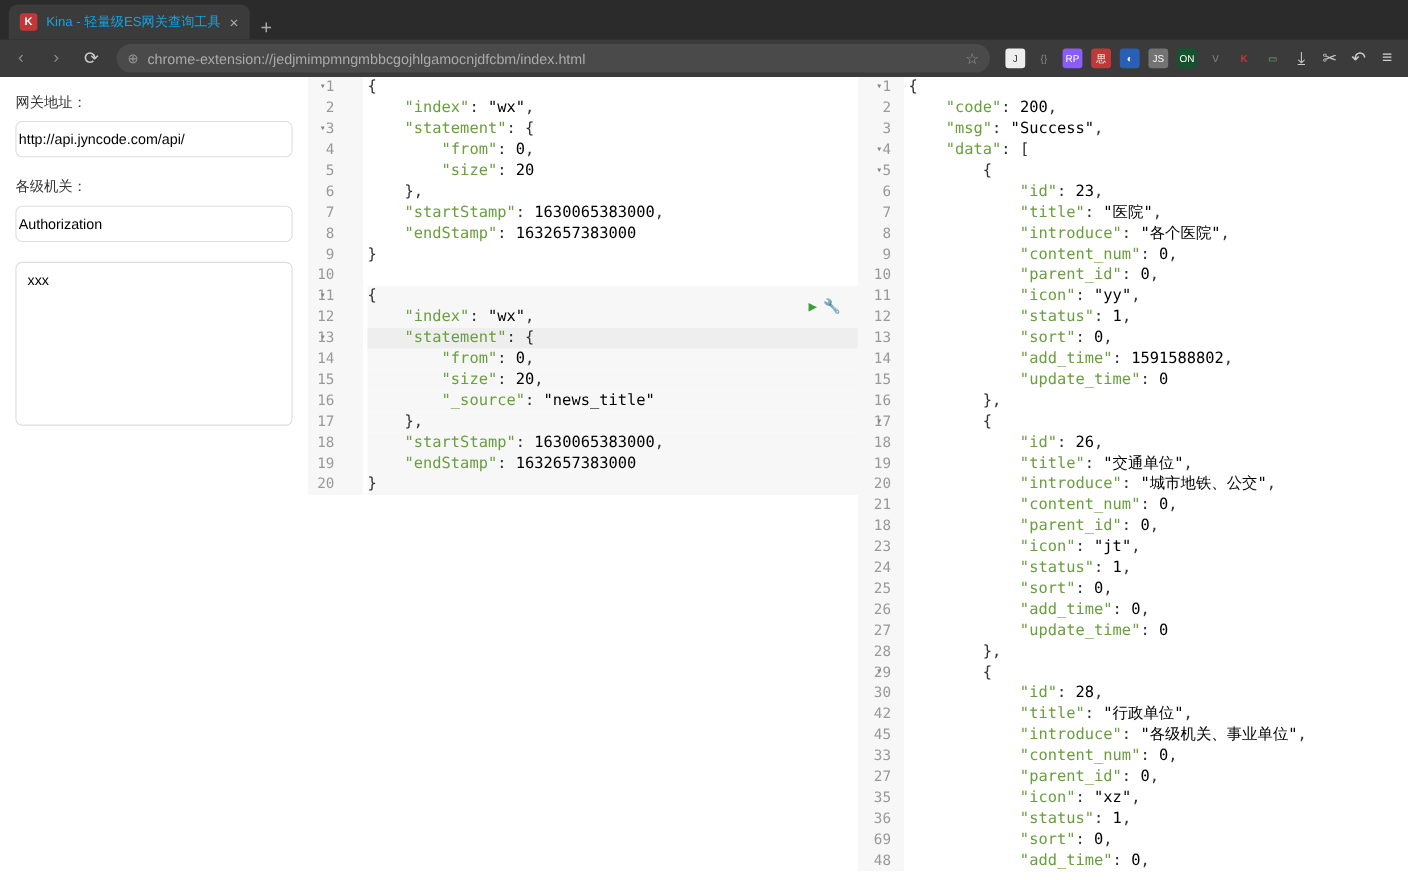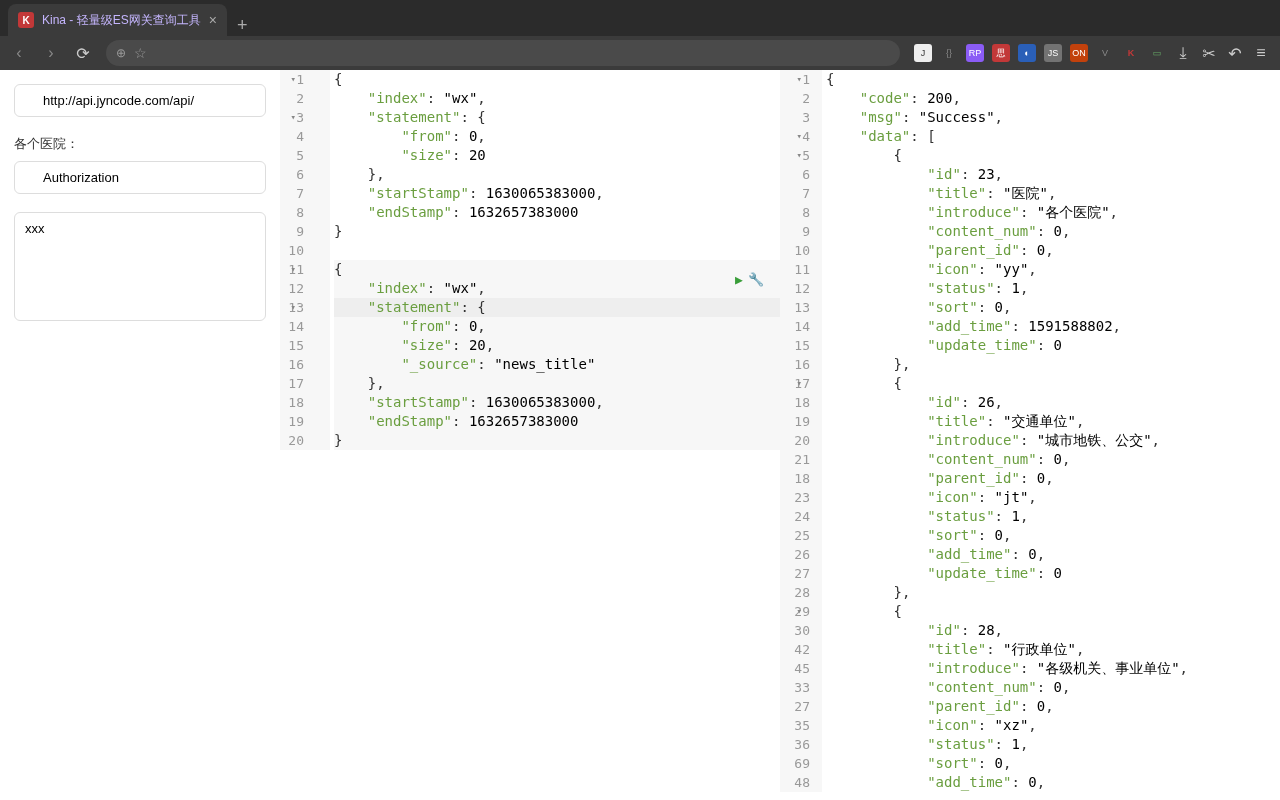--- a/index.html
+++ b/index.html
@@ -1,37 +1,37 @@
 <!DOCTYPE html>
 <html><head>
 <meta charset="utf-8">
 <style>
 *{box-sizing:border-box;margin:0;padding:0}
 body{font-family:-apple-system,BlinkMacSystemFont,"Segoe UI",sans-serif;background:#fff;overflow:hidden;width:1280px;height:800px}
 .browser-chrome{background:#2b2b2b;height:70px}
 .tab-bar{height:36px;display:flex;align-items:flex-end;padding-left:8px}
 .tab{background:#3b3b3b;height:32px;display:flex;align-items:center;padding:0 10px;border-radius:8px 8px 0 0;min-width:210px;gap:8px}
 .tab-favicon{width:16px;height:16px;background:#c23838;border-radius:3px;display:flex;align-items:center;justify-content:center;color:#fff;font-size:10px;font-weight:bold}
-.tab-title{color:#c4b5fd;font-size:12px;flex:1;white-space:nowrap;overflow:hidden;text-overflow:ellipsis}
+.tab-title{color:#0ea5e9;font-size:12px;flex:1;white-space:nowrap;overflow:hidden;text-overflow:ellipsis}
 .tab-close{color:#aaa;font-size:14px;cursor:pointer}
 .new-tab{color:#aaa;font-size:18px;padding:0 10px;cursor:pointer}
 .nav-bar{height:34px;background:#3b3b3b;display:flex;align-items:center;padding:0 10px;gap:14px}
 .nav-btn{color:#888;font-size:16px;cursor:pointer;width:18px;text-align:center}
 .nav-btn.active{color:#ccc}
 .url-bar{flex:1;background:#4a4a4a;height:26px;border-radius:13px;display:flex;align-items:center;padding:0 10px;gap:8px}
 .shield-icon{color:#999;font-size:12px}
 .url-text{color:#aaa;font-size:13px;flex:1}
 .star-icon{color:#999;font-size:14px}
 .ext-icons{display:flex;gap:8px;align-items:center}
 .ext-icon{width:18px;height:18px;border-radius:3px;font-size:9px;display:flex;align-items:center;justify-content:center;color:#fff}
 .content{display:flex;height:730px}
 .sidebar{width:280px;padding:14px;border-right:none}
 .sidebar-label{font-size:13px;color:#333;margin-bottom:8px}
-.sidebar-input{width:100%;border:1px solid #ddd;border-radius:6px;padding:8px 28px;font-size:13px;margin-bottom:18px;outline:none}
-.sidebar-textarea{width:100%;border:1px solid #ddd;border-radius:6px;padding:8px 10px;font-size:13px;height:109px;resize:none;outline:none;font-family:inherit}
+.sidebar-input{width:100%;border:1px solid #ddd;border-radius:6px;padding:8px 2px;font-size:13px;margin-bottom:18px;outline:none}
+.sidebar-textarea{width:100%;border:1px solid #ddd;border-radius:6px;padding:8px 10px;font-size:13px;height:149px;resize:none;outline:none;font-family:inherit}
 .editor-pane{width:500px;position:relative;font-family:"Menlo","Monaco",monospace;font-size:14px;line-height:19px}
 .response-pane{flex:1;font-family:"Menlo","Monaco",monospace;font-size:14px;line-height:19px}
 .gutter{position:absolute;left:0;top:0;width:50px;background:#f7f7f7;text-align:right;padding-right:26px;color:#999;font-size:13px;user-select:none}
 .gutter-resp{position:absolute;left:0;top:0;width:42px;background:#f7f7f7;text-align:right;color:#999;font-size:13px;user-select:none;padding-right:12px}
 .code-area{margin-left:50px;padding-left:4px;white-space:pre}
 .code-area-resp{margin-left:42px;padding-left:4px;white-space:pre}
 .fold{position:absolute;font-size:9px;color:#888}
 .line{height:19px}
 .line.hl{background:#eeeeee}
 .line.hl2{background:#f7f7f7}
@@ -53,45 +53,47 @@
       <div class="tab-close">×</div>
     </div>
     <div class="new-tab">+</div>
   </div>
   <div class="nav-bar">
     <span class="nav-btn">‹</span>
     <span class="nav-btn">›</span>
     <span class="nav-btn active">⟳</span>
     <div class="url-bar">
       <span class="shield-icon">⊕</span>
+      <span class="url-text">chrome-extension://jedjmimpmngmbbcgojhlgamocnjdfcbm/index.html</span>
       <span class="star-icon">☆</span>
     </div>
     <div class="ext-icons">
       <div class="ext-icon" style="background:#eee;color:#333">J</div>
       <div class="ext-icon" style="color:#888">{}</div>
       <div class="ext-icon" style="background:#8b5cf6">RP</div>
       <div class="ext-icon" style="background:#c23838">思</div>
       <div class="ext-icon" style="background:#2a5fb8">◐</div>
       <div class="ext-icon" style="background:#737373">JS</div>
-      <div class="ext-icon" style="background:#c2410c">ON</div>
+      <div class="ext-icon" style="background:#14532d">ON</div>
       <div class="ext-icon" style="color:#888">V</div>
       <div class="ext-icon" style="color:#c23838;font-weight:bold">K</div>
       <div class="ext-icon" style="color:#6a6">▭</div>
       <span class="nav-btn active">⤓</span>
       <span class="nav-btn active">✂</span>
       <span class="nav-btn active">↶</span>
       <span class="nav-btn active">≡</span>
     </div>
   </div>
 </div>
 
 <div class="content">
   <div class="sidebar">
+    <div class="sidebar-label">网关地址：</div>
     <input class="sidebar-input" value="http://api.jyncode.com/api/" style="">
-    <div class="sidebar-label">各个医院：</div>
+    <div class="sidebar-label">各级机关：</div>
     <input class="sidebar-input" value="Authorization" style="">
     <textarea class="sidebar-textarea" style="">xxx</textarea>
   </div>
 
   <div class="editor-pane">
     <div class="gutter" id="editor-gutter">
         <div class="line" style="position: relative;">1<span class="fold" style="right: 8px;">▾</span></div>
         <div class="line">2</div>
         <div class="line" style="position: relative;">3<span class="fold" style="right: 8px;">▾</span></div>
         <div class="line">4</div>

